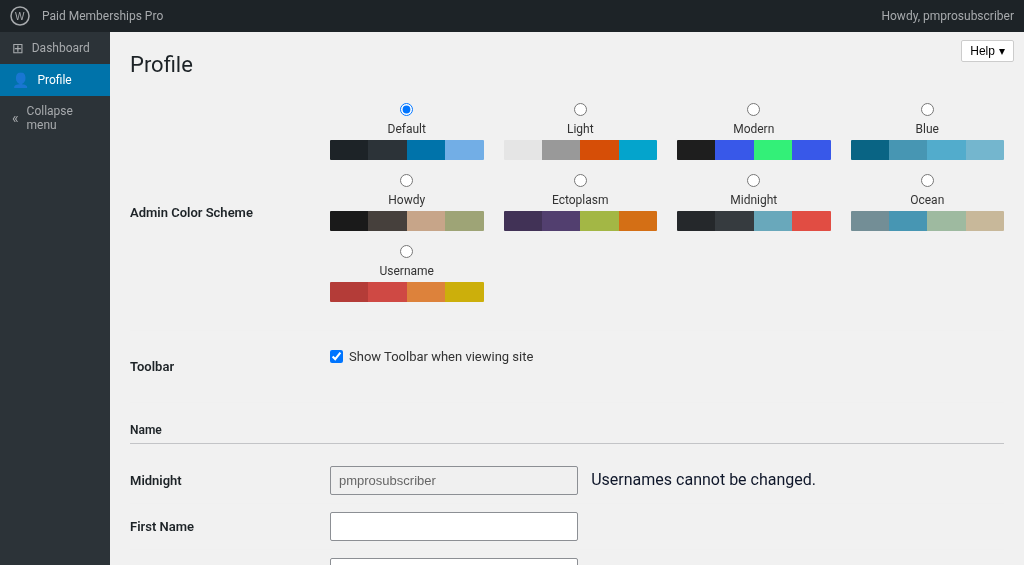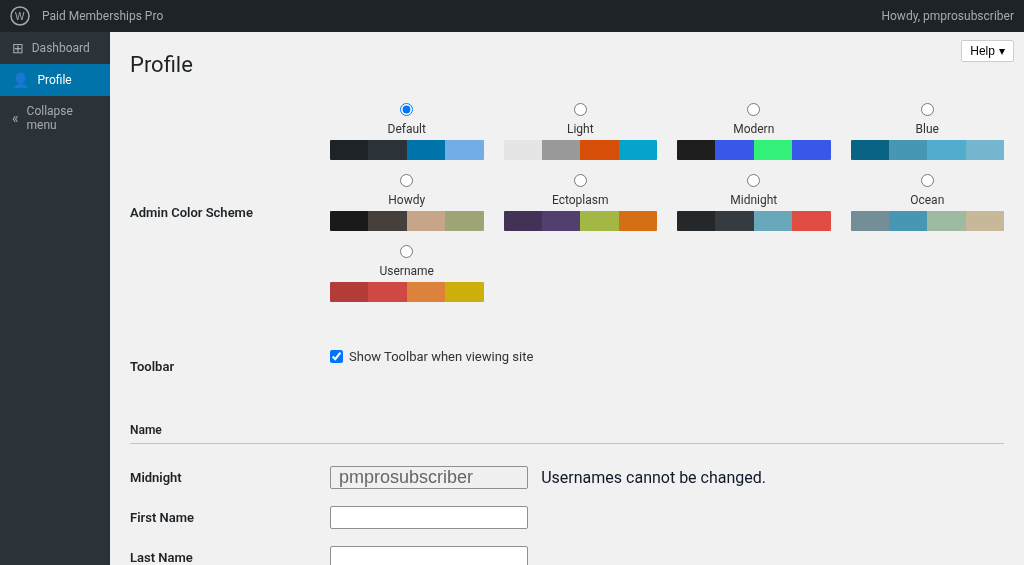--- a/index.html
+++ b/index.html
@@ -154,25 +154,25 @@
       font-size: 13px;
       vertical-align: middle;
       color: #1d2327;
     }
     .form-table td:last-child {
       padding: 8px 0;
       vertical-align: middle;
     }
 
     .form-input {
-      width: 198px;
-      padding: 0 8px;
+      width: 248px;
+      padding: 6px 8px;
       border: 1px solid #8c8f94;
       border-radius: 2px;
-      font-size: 18px;
+      font-size: 13px;
       background: #fff;
     }
 
     .form-input:disabled {
       background: #f0f0f0;
       color: #666;
     }
 
     .form-input-note {
       color: #0f172a;

